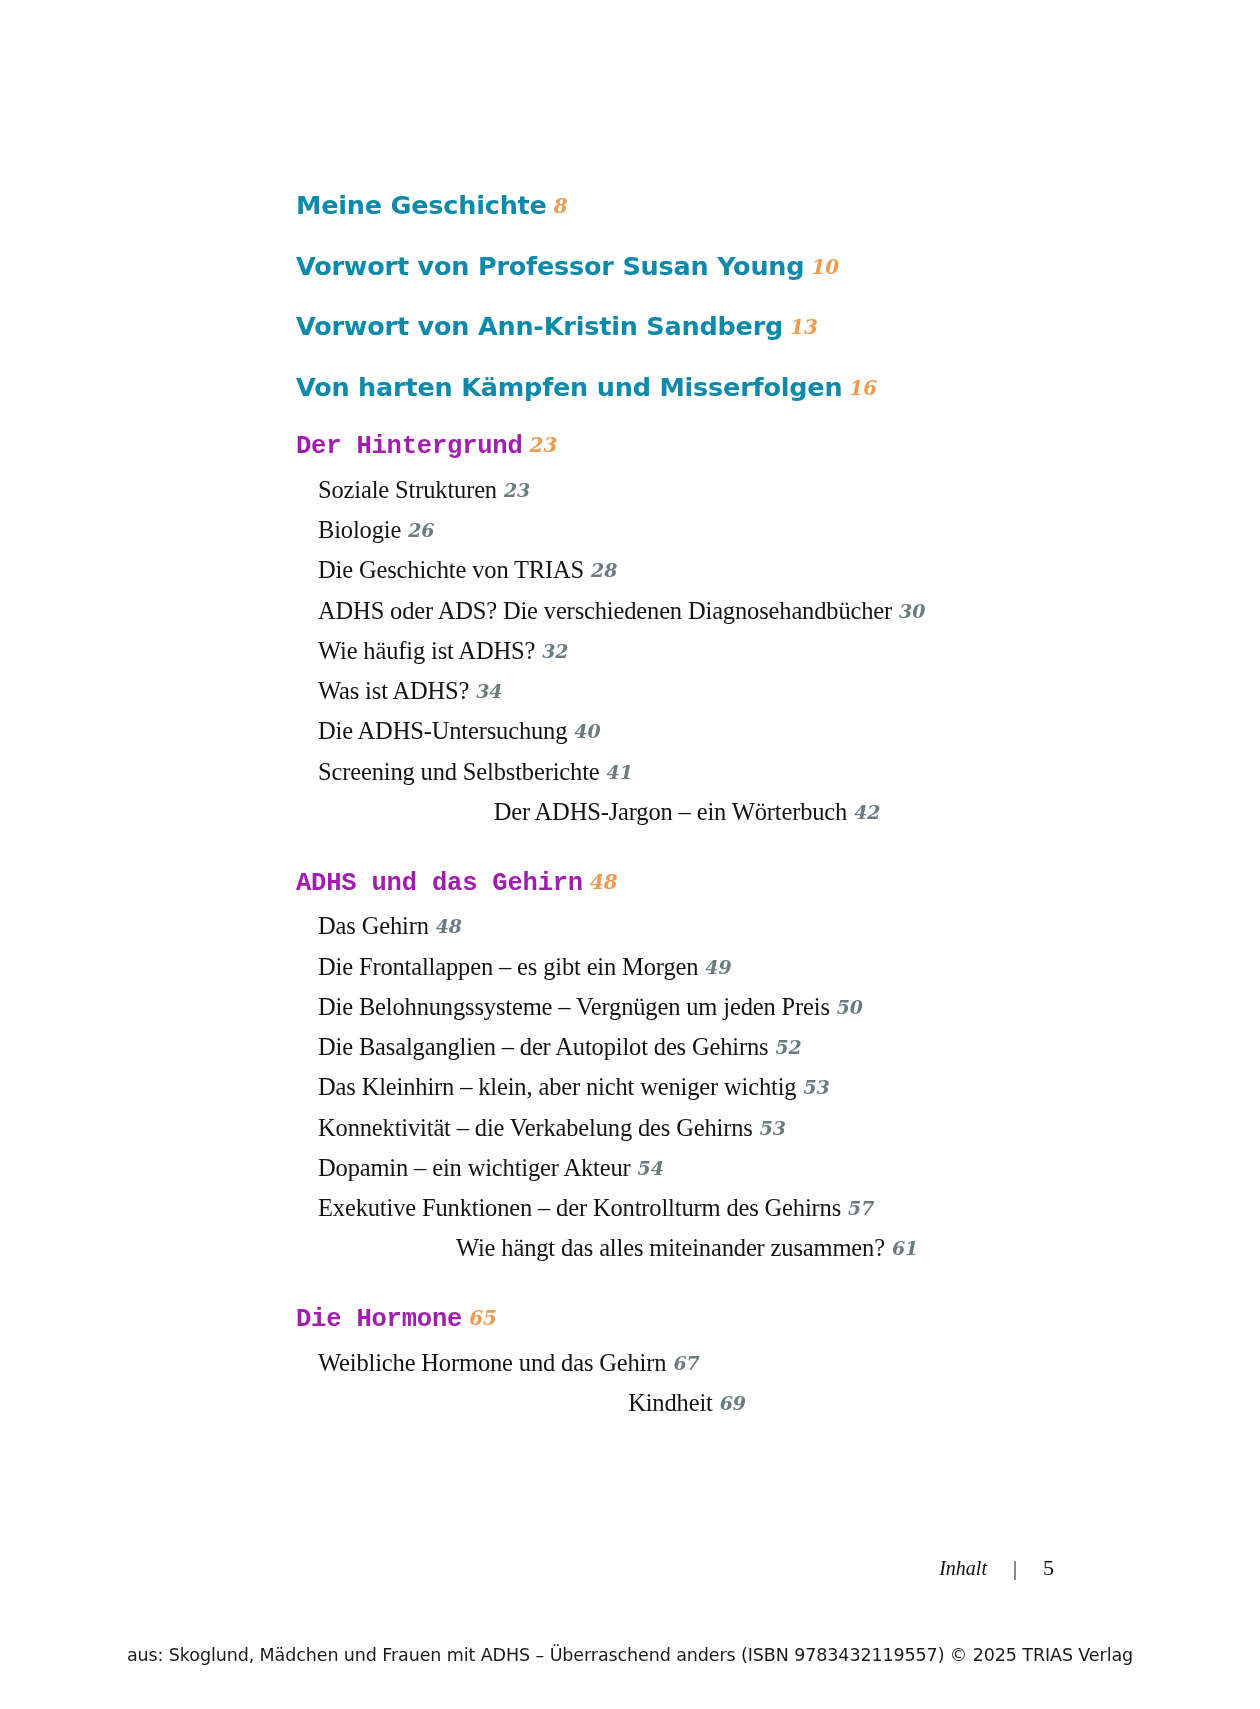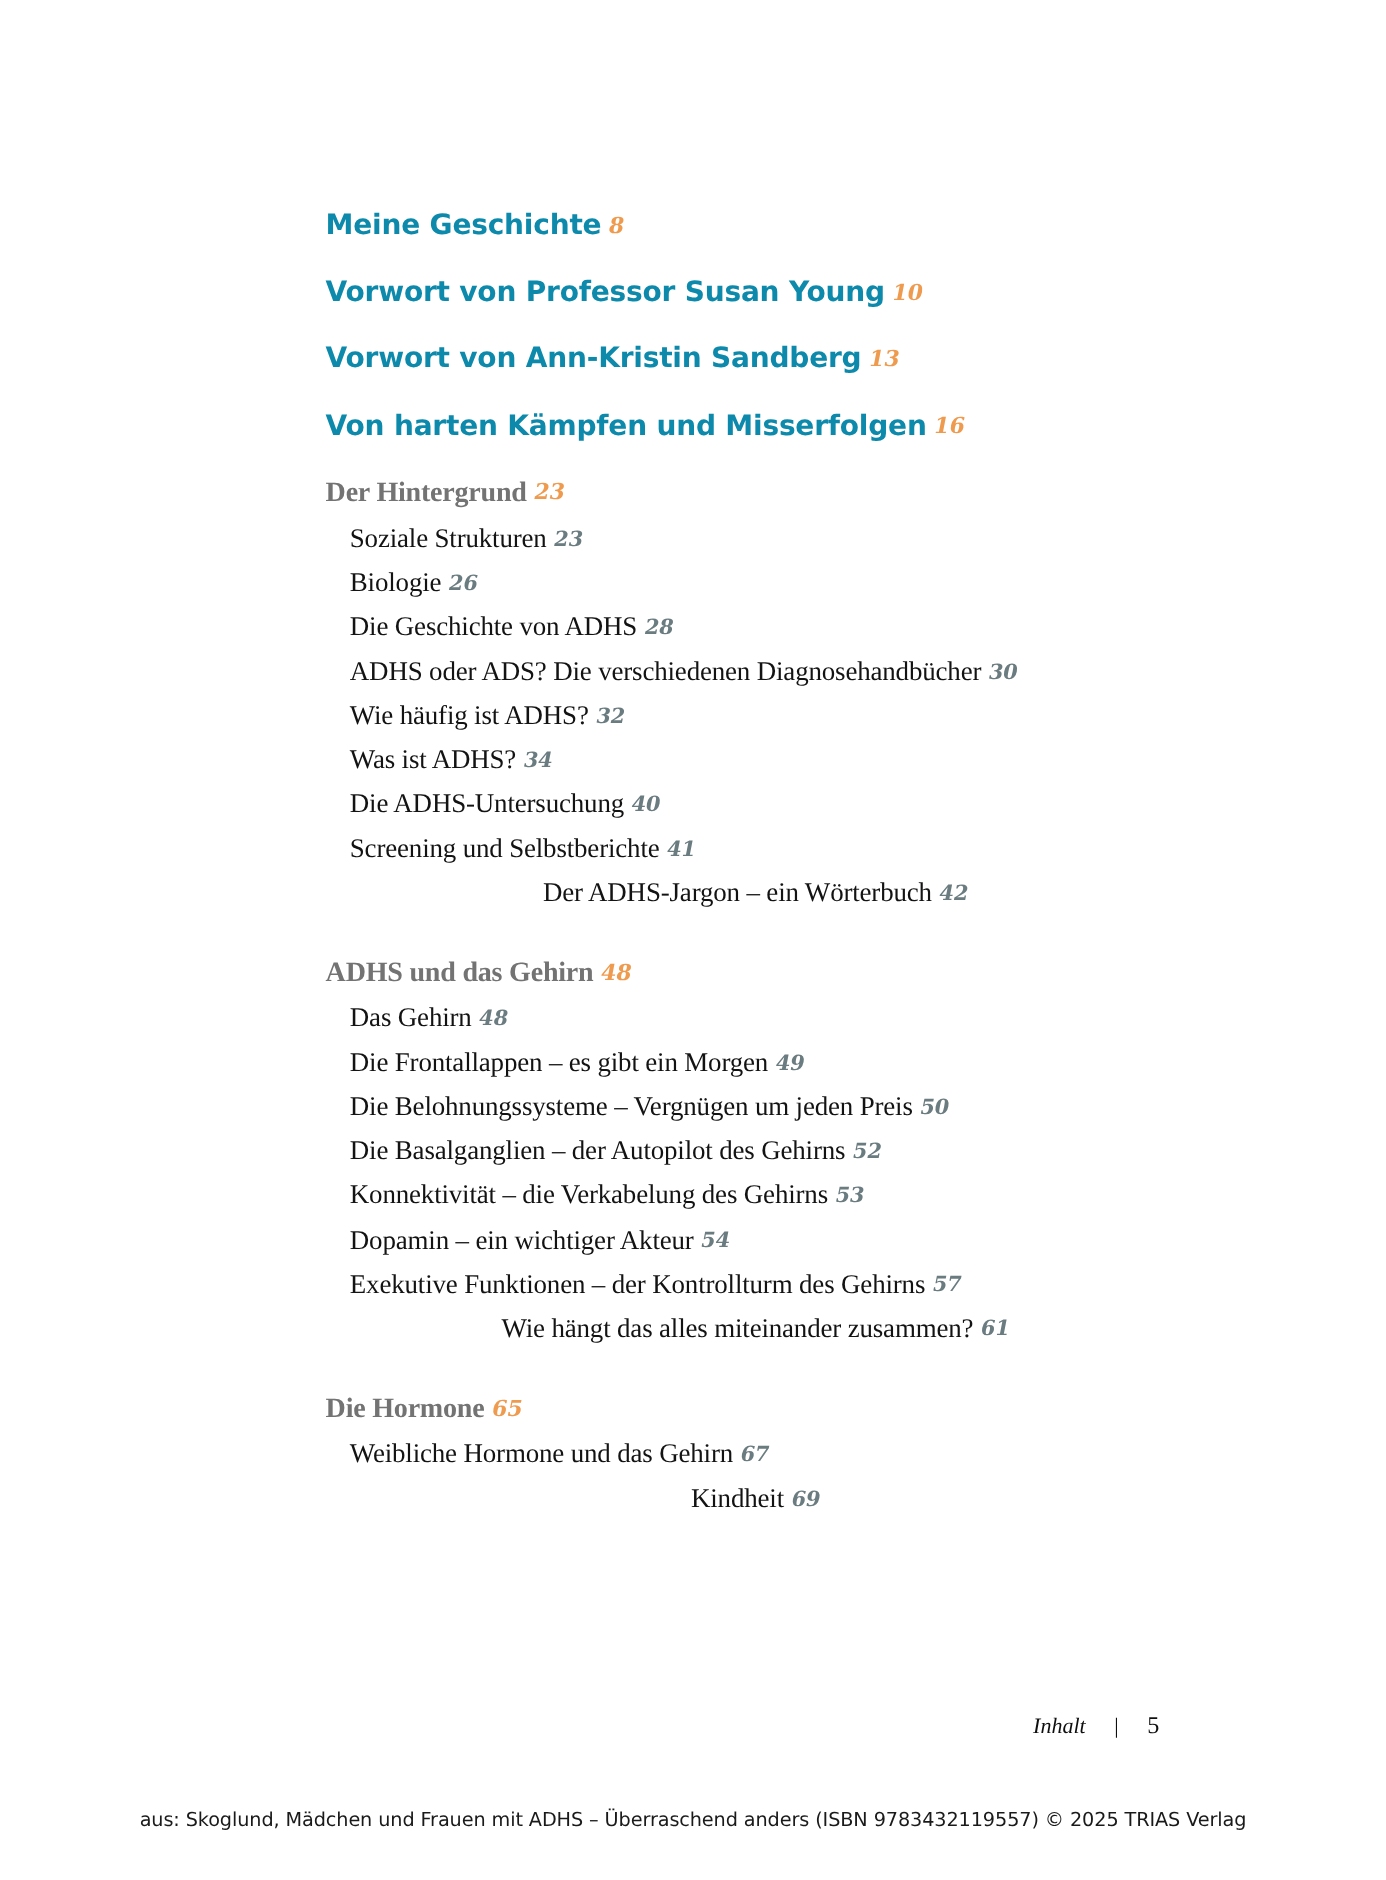--- a/index.html
+++ b/index.html
@@ -65,25 +65,25 @@
   }
   .section.tight { margin-bottom: 38px; }
 
   .section-head {
     line-height: 1.2;
     white-space: nowrap;
     margin-bottom: 9px;
   }
 
   .section-title {
-    font-family: Liberation Serif, serif;
+    font-family: Liberation Mono, monospace;
     font-weight: 700;
     font-size: 25.5px;
     letter-spacing: -0.2px;
-    color: #737373;
+    color: #a21caf;
     display: inline;
   }
 
   .section-page {
     font-family: "DejaVu Serif", "Liberation Serif", serif;
     font-style: italic;
     font-weight: 700;
     font-size: 20px;
     color: #ef9b4f;
     display: inline;
@@ -172,36 +172,37 @@
   <div class="toc" id="toc-root">
       <div class="chapter"><span class="chapter-title">Meine Geschichte</span><span class="chapter-page">8</span></div>
       <div class="chapter"><span class="chapter-title">Vorwort von Professor Susan Young</span><span class="chapter-page">10</span></div>
       <div class="chapter"><span class="chapter-title">Vorwort von Ann-Kristin Sandberg</span><span class="chapter-page">13</span></div>
       <div class="chapter"><span class="chapter-title">Von harten Kämpfen und Misserfolgen</span><span class="chapter-page">16</span></div>
       <div class="section">
         <div class="section-head"><span class="section-title">Der Hintergrund</span><span class="section-page">23</span></div>
         <ul class="sub-list">
           <li class="sub-item"><span class="sub-label">Soziale Strukturen</span><span class="sub-page">23</span></li>
           <li class="sub-item"><span class="sub-label">Biologie</span><span class="sub-page">26</span></li>
-          <li class="sub-item"><span class="sub-label">Die Geschichte von ADHS</span><span class="sub-page">28</span></li>
+          <li class="sub-item"><span class="sub-label">Die Geschichte von TRIAS</span><span class="sub-page">28</span></li>
           <li class="sub-item"><span class="sub-label">ADHS oder ADS? Die verschiedenen Diagnosehandbücher</span><span class="sub-page">30</span></li>
           <li class="sub-item"><span class="sub-label">Wie häufig ist ADHS?</span><span class="sub-page">32</span></li>
           <li class="sub-item"><span class="sub-label">Was ist ADHS?</span><span class="sub-page">34</span></li>
           <li class="sub-item"><span class="sub-label">Die ADHS-Untersuchung</span><span class="sub-page">40</span></li>
           <li class="sub-item"><span class="sub-label">Screening und Selbstberichte</span><span class="sub-page">41</span></li>
           <li class="sub-item"><span class="sub-label">Der ADHS-Jargon – ein Wörterbuch</span><span class="sub-page">42</span></li>
         </ul>
       </div>
       <div class="section">
         <div class="section-head"><span class="section-title">ADHS und das Gehirn</span><span class="section-page">48</span></div>
         <ul class="sub-list">
           <li class="sub-item"><span class="sub-label">Das Gehirn</span><span class="sub-page">48</span></li>
           <li class="sub-item"><span class="sub-label">Die Frontallappen – es gibt ein Morgen</span><span class="sub-page">49</span></li>
           <li class="sub-item"><span class="sub-label">Die Belohnungssysteme – Vergnügen um jeden Preis</span><span class="sub-page">50</span></li>
           <li class="sub-item"><span class="sub-label">Die Basalganglien – der Autopilot des Gehirns</span><span class="sub-page">52</span></li>
+          <li class="sub-item"><span class="sub-label">Das Kleinhirn – klein, aber nicht weniger wichtig</span><span class="sub-page">53</span></li>
           <li class="sub-item"><span class="sub-label">Konnektivität – die Verkabelung des Gehirns</span><span class="sub-page">53</span></li>
           <li class="sub-item"><span class="sub-label">Dopamin – ein wichtiger Akteur</span><span class="sub-page">54</span></li>
           <li class="sub-item"><span class="sub-label">Exekutive Funktionen – der Kontrollturm des Gehirns</span><span class="sub-page">57</span></li>
           <li class="sub-item"><span class="sub-label">Wie hängt das alles miteinander zusammen?</span><span class="sub-page">61</span></li>
         </ul>
       </div>
       <div class="section tight">
         <div class="section-head"><span class="section-title">Die Hormone</span><span class="section-page">65</span></div>
         <ul class="sub-list">
           <li class="sub-item"><span class="sub-label">Weibliche Hormone und das Gehirn</span><span class="sub-page">67</span></li>

